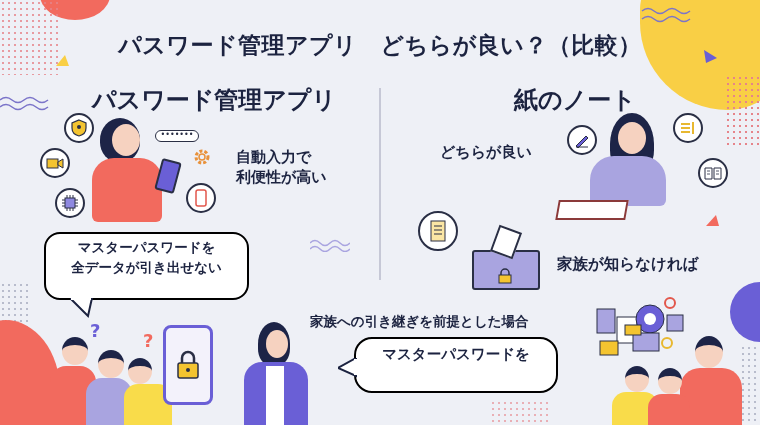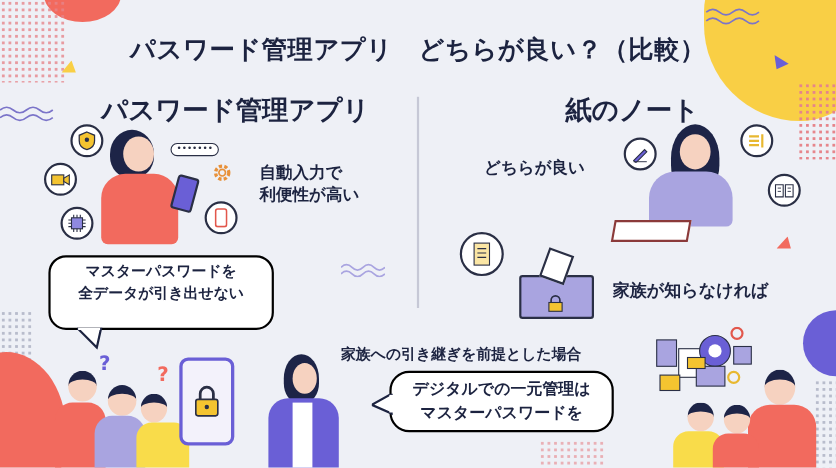--- a/index.html
+++ b/index.html
@@ -168,21 +168,20 @@
 <div class="abs point" style="left:557px;top:254px;font-size:15.5px">家族が知らなければ</div>
 
 <div class="abs" style="left:310px;top:313px;font-size:13.5px;font-weight:bold;color:#1c2340">家族への引き継ぎを前提とした場合</div>
 
 <div class="abs" style="left:258px;top:322px;width:32px;height:44px;border-radius:50% 50% 40% 40%;background:#1d2447"></div>
 <div class="abs" style="left:266px;top:330px;width:22px;height:28px;border-radius:50%;background:#f6d2c0"></div>
 <div class="abs" style="left:244px;top:362px;width:64px;height:64px;background:#6a5fd6;border-radius:18px 18px 0 0"></div>
 <div class="abs" style="left:266px;top:366px;width:18px;height:60px;background:#fff"></div>
 
 <div class="abs bubble" style="left:354px;top:337px;width:204px;height:56px;font-size:14.5px;line-height:22px;padding-top:4px;border-radius:18px">
-  <div>デジタルでの一元管理は</div>
   <div>マスターパスワードを</div>
 </div>
 <svg class="abs" style="left:338px;top:358px" width="20" height="20">
     <polygon points="18,0 0,10 18,18" fill="#fff" stroke="#1c2340" stroke-width="2"></polygon>
     <rect x="16" y="1" width="6" height="16" fill="#fff"></rect>
   </svg>
 
 <svg class="abs" style="left:595px;top:297px" width="95" height="70">
   <rect x="2" y="12" width="18" height="24" fill="#a9a4e0" stroke="#2a2f45"></rect>
   <rect x="22" y="20" width="20" height="26" fill="#fff" stroke="#2a2f45"></rect>

